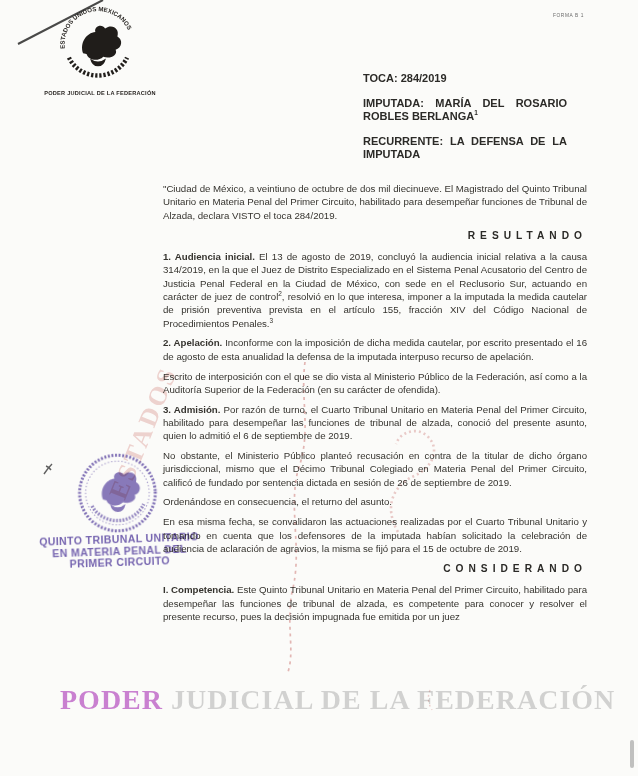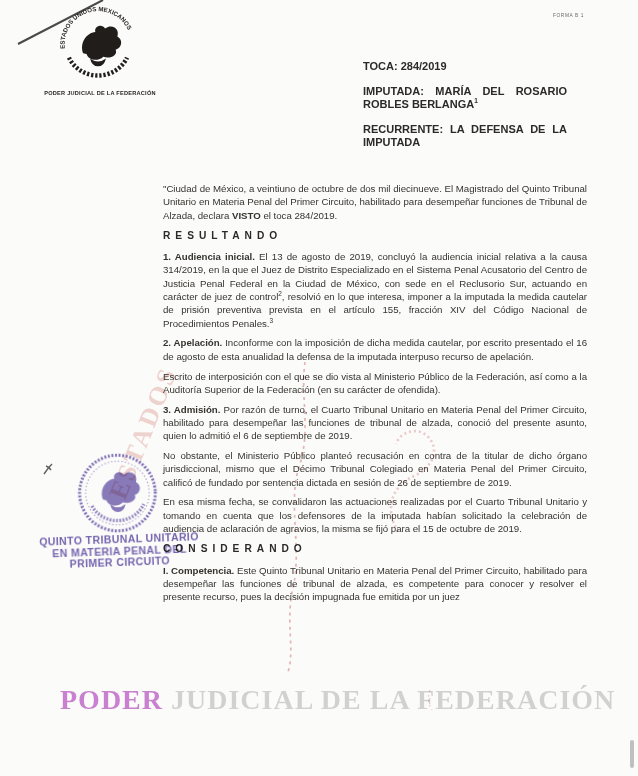--- a/index.html
+++ b/index.html
@@ -13,37 +13,37 @@
   .institution{
     position:absolute;left:34px;top:90px;width:132px;text-align:center;
     font-size:5.6px;font-weight:bold;color:#231f1c;letter-spacing:.25px;white-space:nowrap;
   }
   .form-label{
     position:absolute;left:553px;top:13px;font-size:4.8px;color:#6b6b6b;letter-spacing:.6px;
   }
   .stray-line{position:absolute;left:0;top:0;width:160px;height:60px;}
   
   .case-block{
-    position:absolute;left:363px;top:60px;width:204px;
+    position:absolute;left:363px;top:72px;width:204px;
     font-size:11px;font-weight:bold;line-height:13.5px;color:#2b2a27;
     text-align:justify;
   }
   .case-block p{margin:0 0 11px 0;}
   sup{font-size:6.5px;line-height:0;}
   
   .doc-body{
     position:absolute;left:163px;top:182px;width:424px;
     font-size:9.7px;line-height:13.3px;text-align:justify;
     color:#36342f;letter-spacing:-.03px;z-index:2;
   }
   .doc-body p{margin:0 0 6.5px 0;}
   .lead{font-weight:bold;}
-  .b{font-weight:bold;}
+  .b{font-weight:normal;}
   .heading{
-    text-align:left;font-weight:bold;font-size:10.2px;
+    text-align:right;font-weight:bold;font-size:10.2px;
     letter-spacing:5px;margin:7px 0 8px 0;color:#2b2a27;
   }
   
   .stamp{position:absolute;left:28px;top:450px;width:180px;z-index:3;
     transform:rotate(-2deg);mix-blend-mode:multiply;}
   .stamp-emblem{display:block;margin:0 auto;width:86px;height:86px;filter:blur(.45px);opacity:.88;}
   .stamp-text{
     margin-top:-2px;text-align:center;color:#6c59ae;font-weight:bold;
     font-size:10.5px;line-height:11.5px;letter-spacing:.4px;filter:blur(.35px);opacity:.92;
   }
@@ -109,20 +109,21 @@
 
     <p><span class="lead">2. Apelación.</span><span> Inconforme con la imposición de dicha medida cautelar, por escrito presentado el 16 de agosto de esta anualidad la defensa de la imputada interpuso recurso de apelación.</span></p>
 
     <p>Escrito de interposición con el que se dio vista al Ministerio Público de la Federación, así como a la Auditoría Superior de la Federación (en su carácter de ofendida).</p>
 
 
     <p><span class="lead">3. Admisión.</span><span> Por razón de turno, el Cuarto Tribunal Unitario en Materia Penal del Primer Circuito, habilitado para desempeñar las funciones de tribunal de alzada, conoció del presente asunto, quien lo admitió el 6 de septiembre de 2019.</span></p>
 
     <p>No obstante, el Ministerio Público planteó recusación en contra de la titular de dicho órgano jurisdiccional, mismo que el Décimo Tribunal Colegiado en Materia Penal del Primer Circuito, calificó de fundado por sentencia dictada en sesión de 26 de septiembre de 2019.</p>
 
+    <p>Ordenándose en consecuencia, el returno del asunto.</p>
 
 
     <p>En esa misma fecha, se convalidaron las actuaciones realizadas por el Cuarto Tribunal Unitario y tomando en cuenta que los defensores de la imputada habían solicitado la celebración de audiencia de aclaración de agravios, la misma se fijó para el 15 de octubre de 2019.</p>
 
 
     <div class="heading">CONSIDERANDO</div>
 
     <p><span class="lead">I. Competencia.</span><span> Este Quinto Tribunal Unitario en Materia Penal del Primer Circuito, habilitado para desempeñar las funciones de tribunal de alzada, es competente para conocer y resolver el presente recurso, pues la decisión impugnada fue emitida por un juez</span></p>
   </div>
 

